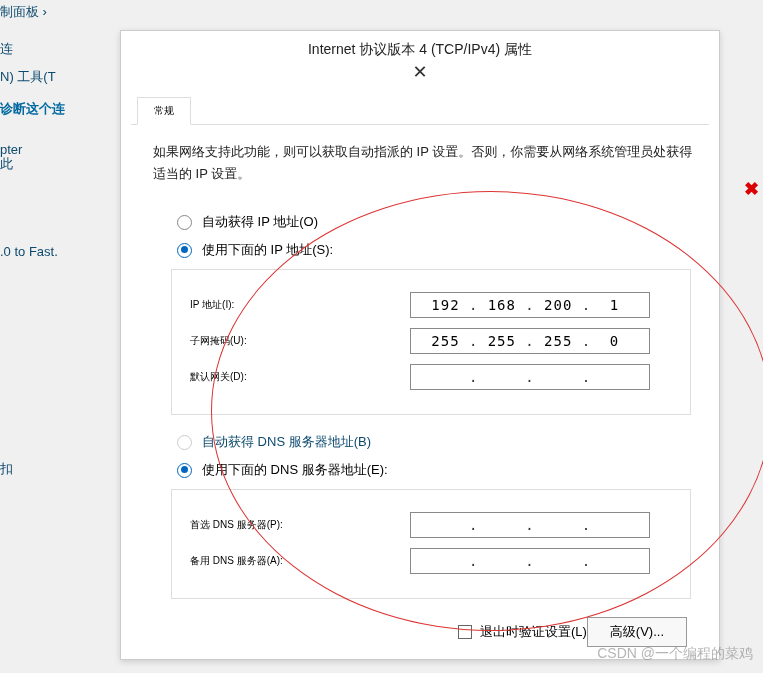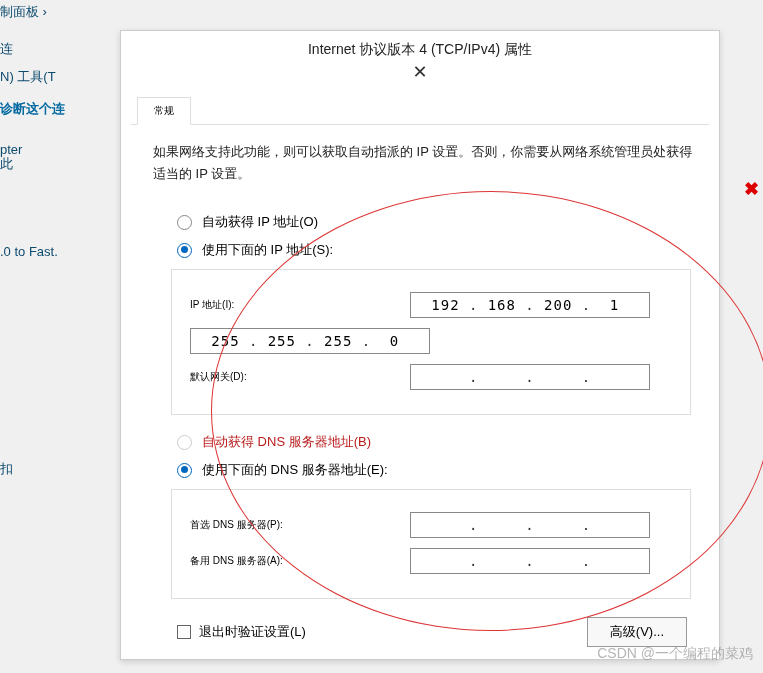--- a/index.html
+++ b/index.html
@@ -66,21 +66,21 @@
       line-height: 1.7;
       color: #222;
       margin-bottom: 28px;
     }
     .radio-row {
       display: flex;
       align-items: center;
       margin: 8px 0 10px 24px;
       font-size: 13px;
     }
-    .radio-row.disabled { color: #b91c1c; }
+    .radio-row.disabled { color: #0c4a6e; }
     .radio {
       width: 15px;
       height: 15px;
       border-radius: 50%;
       border: 1.5px solid #888;
       margin-right: 10px;
       position: relative;
       flex-shrink: 0;
     }
     .radio.selected { border-color: #0067c0; }
@@ -122,24 +122,23 @@
     .ip-seg {
       width: 48px;
       text-align: center;
     }
     .ip-dot {
       padding: 0 1px;
       color: #333;
     }
     .bottom-row {
       display: flex;
-      justify-content: space-between;
+      justify-content: flex-end;
       align-items: center;
       margin: 14px 12px 0 24px;
-      gap: 36px;
     }
     .checkbox-row {
       display: flex;
       align-items: center;
       font-size: 13px;
     }
     .checkbox {
       width: 14px;
       height: 14px;
       border: 1.5px solid #666;
@@ -222,20 +221,21 @@
           <span class="ip-seg">192</span>
             <span class="ip-dot">.</span>
           <span class="ip-seg">168</span>
             <span class="ip-dot">.</span>
           <span class="ip-seg">200</span>
             <span class="ip-dot">.</span>
           <span class="ip-seg">1</span>
         </div>
       </div>
       <div class="field-row">
+        <div class="field-label">子网掩码(U):</div>
         <div class="ip-input">
           <span class="ip-seg">255</span>
             <span class="ip-dot">.</span>
           <span class="ip-seg">255</span>
             <span class="ip-dot">.</span>
           <span class="ip-seg">255</span>
             <span class="ip-dot">.</span>
           <span class="ip-seg">0</span>
         </div>
       </div>

